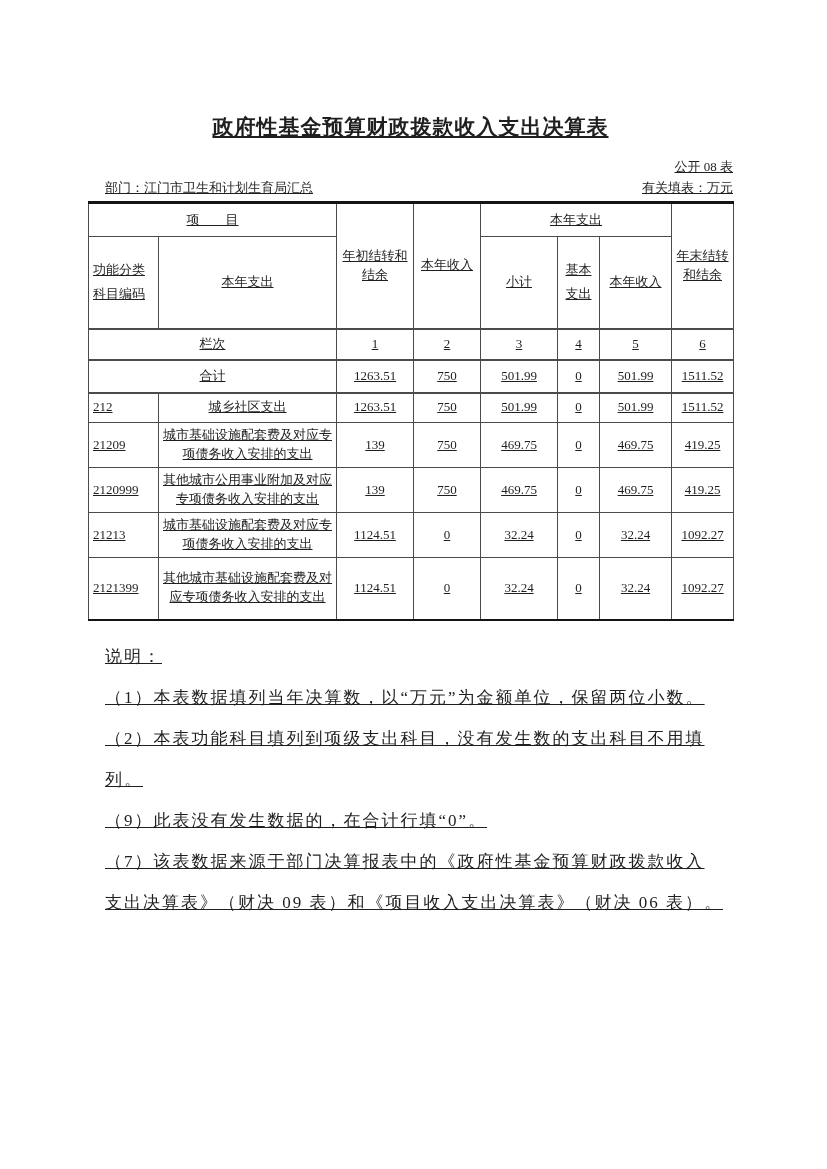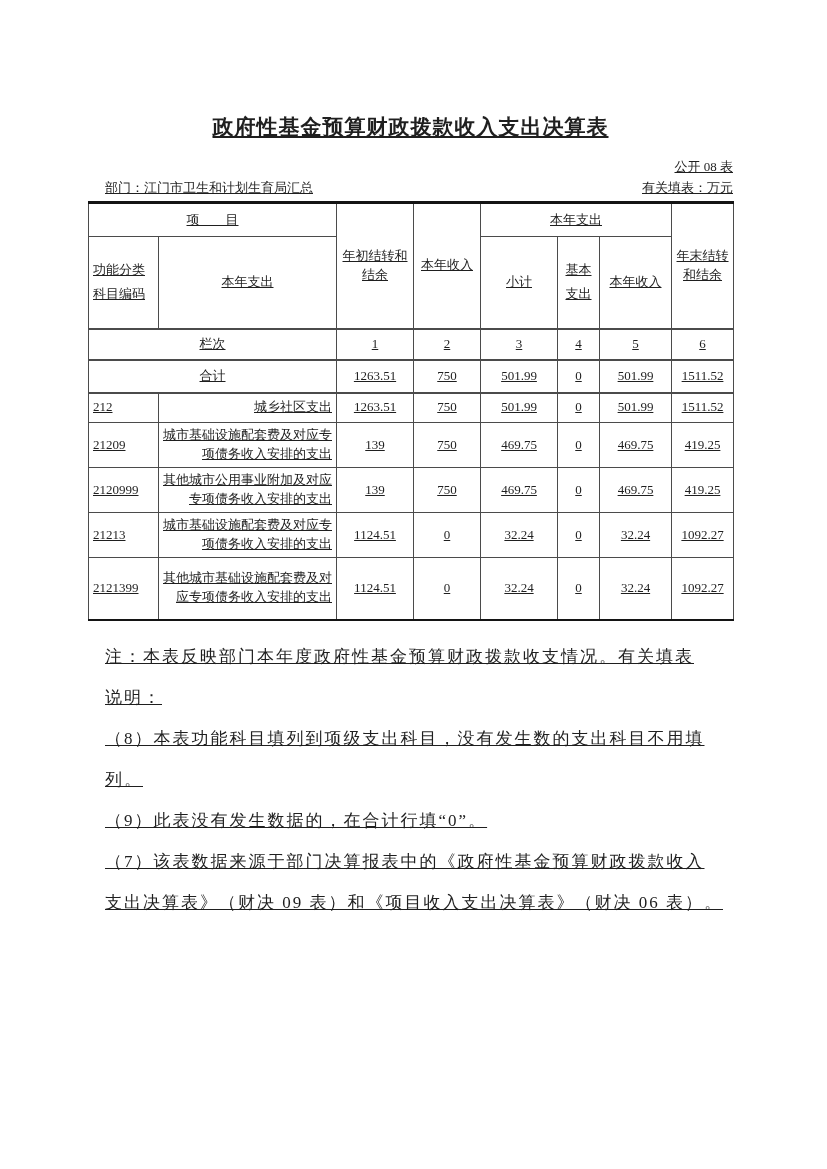--- a/index.html
+++ b/index.html
@@ -36,21 +36,21 @@
   table.fund { border-top: 3px solid #141414; border-bottom: 2px solid #141414; }
   tr.h1 td { height: 34px; }
   tr.h2 td { height: 92px; line-height: 1.85; }
   tr.r-lanci td { height: 31px; border-top-width: 2px; }
   tr.r-total td { height: 33px; border-top-width: 2px; }
   tr.r-d0 td { height: 30px; border-top-width: 2px; }
   tr.r-d1 td, tr.r-d2 td, tr.r-d3 td { height: 45px; }
   tr.r-d4 td { height: 62px; }
   td.c { text-align: center; }
   td.l { text-align: left; padding-left: 8px; }
-  td.name { text-align: right; padding-left: 9px; padding-right: 6px; }
+  td.name { text-align: center; padding-left: 9px; padding-right: 6px; }
   td.pre { white-space: pre-line; }
 
   .notes { margin-top: 15px; padding-left: 17px; font-size: 17px; }
   .note-line {
     letter-spacing: 2px; line-height: 41px; white-space: nowrap;
   }
 </style>
 </head>
 <body>
 
@@ -159,23 +159,23 @@
         <td class="c">0</td>
         <td class="c">32.24</td>
         <td class="c">0</td>
         <td class="c">32.24</td>
         <td class="c">1092.27</td>
       </tr>
     </tbody>
       </table>
 
     <div class="notes">
-      <div class="note-line">注：本表反映部门本年度政府性基金预算财政拨款收支情况。有关填表</div>
       <div class="note-line">说明：</div>
-      <div class="note-line">（8）本表功能科目填列到项级支出科目，没有发生数的支出科目不用填</div>
+      <div class="note-line">（1）本表数据填列当年决算数，以“万元”为金额单位，保留两位小数。</div>
+      <div class="note-line">（2）本表功能科目填列到项级支出科目，没有发生数的支出科目不用填</div>
       <div class="note-line">列。</div>
       <div class="note-line">（9）此表没有发生数据的，在合计行填“0”。</div>
       <div class="note-line">（7）该表数据来源于部门决算报表中的《政府性基金预算财政拨款收入</div>
       <div class="note-line">支出决算表》（财决 09 表）和《项目收入支出决算表》（财决 06 表）。</div>
     </div>
 
   </div>
 </div>
 
 </body></html>

